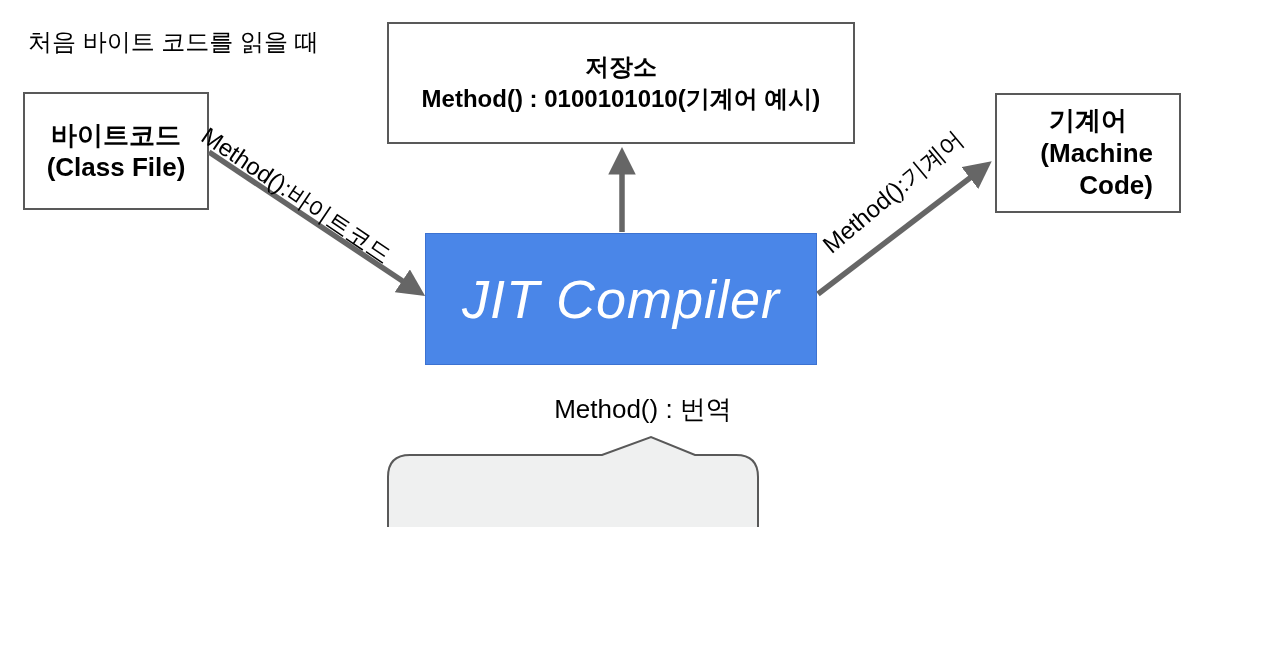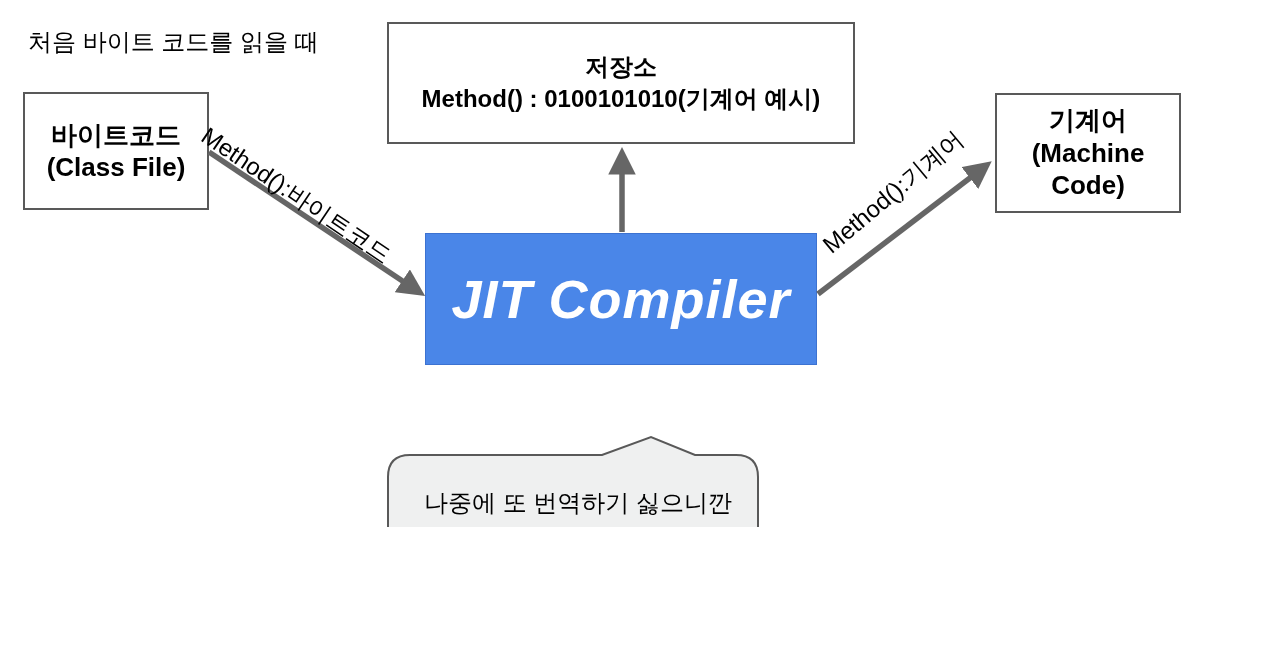--- a/index.html
+++ b/index.html
@@ -20,40 +20,40 @@
     white-space: nowrap;
   }
   .box {
     position: absolute;
     background: #ffffff;
     border: 2px solid var(--border-gray, #595959);
     display: flex;
     flex-direction: column;
     justify-content: center;
     align-items: center;
-    text-align: center;
+    text-align: right;
     font-weight: bold;
     line-height: 1.25;
     box-sizing: border-box;
   }
   #bytecode-box { left: 23px;  top: 92px;  width: 186px; height: 118px; font-size: 26px; }
   #storage-box  { left: 387px; top: 22px;  width: 468px; height: 122px; font-size: 24px; line-height: 1.35; }
   #storage-box .nowrap { white-space: nowrap; }
   #machine-box  { left: 995px; top: 93px;  width: 186px; height: 120px; font-size: 26px; padding: 0 26px; }
   #jit-box {
     position: absolute;
     left: 425px; top: 233px; width: 392px; height: 132px;
     background: var(--jit-blue, #4a86e8);
     border: 1px solid var(--jit-blue-border, #3c72d1);
     box-sizing: border-box;
     display: flex;
     align-items: center;
     justify-content: center;
     color: #ffffff;
-    font-weight: bold;
+    font-weight: normal;
     font-style: italic;
     font-size: 54px;
     letter-spacing: 1px;
   }
   svg.overlay {
     position: absolute;
     left: 0; top: 0;
     width: 1280px; height: 649px;
     pointer-events: none;
   }
@@ -126,18 +126,18 @@
     <line class="arrow" x1="622" y1="232" x2="622" y2="158" marker-end="url(#ah)"></line>
     <line class="arrow" x1="818" y1="294" x2="983" y2="168" marker-end="url(#ah)"></line>
     <path class="bubble" d="M 410 455 L 602 455 L 651 437 L 695 455 L 736 455
              Q 758 455 758 477 L 758 556 Q 758 578 736 578
              L 410 578 Q 388 578 388 556 L 388 477 Q 388 455 410 455 Z"></path>
   </svg>
 
   <div class="arrow-label" id="label-to-jit">Method():바이트코드</div>
   <div class="arrow-label" id="label-to-machine">Method():기계어</div>
 
+  <div id="translate-label">Method() : 번역</div>
 
   <div id="bubble-text">
-    <div>나중에 또 번역하기 싫으니깐</div>
   </div>
 
 </div>
 
 </body></html>

